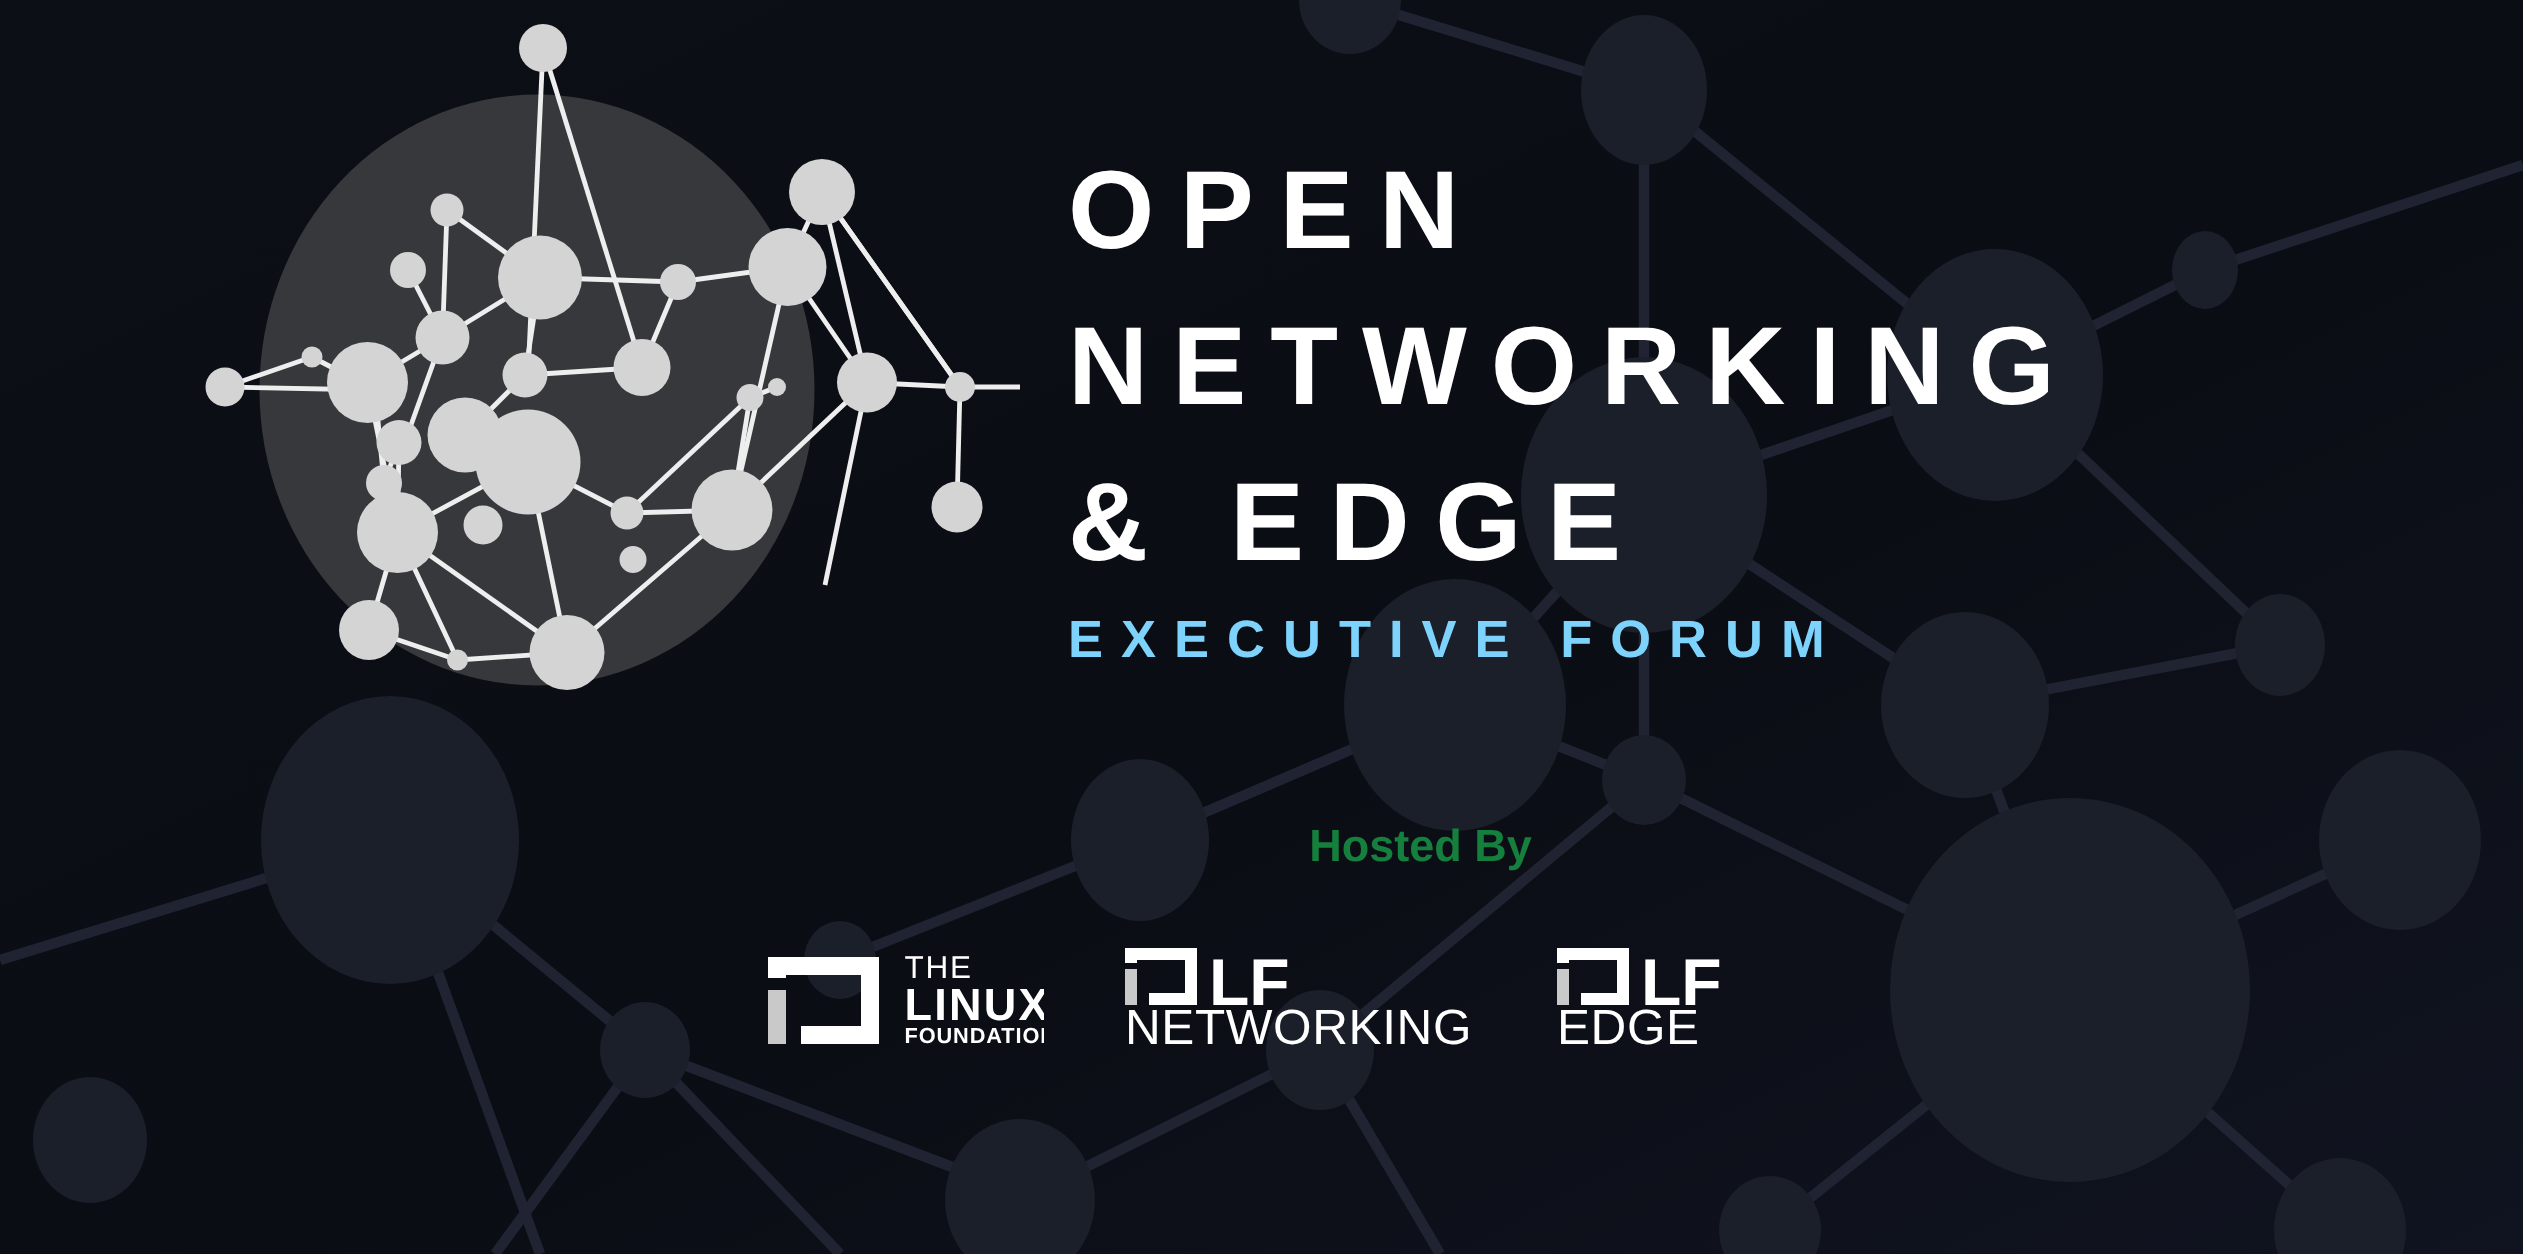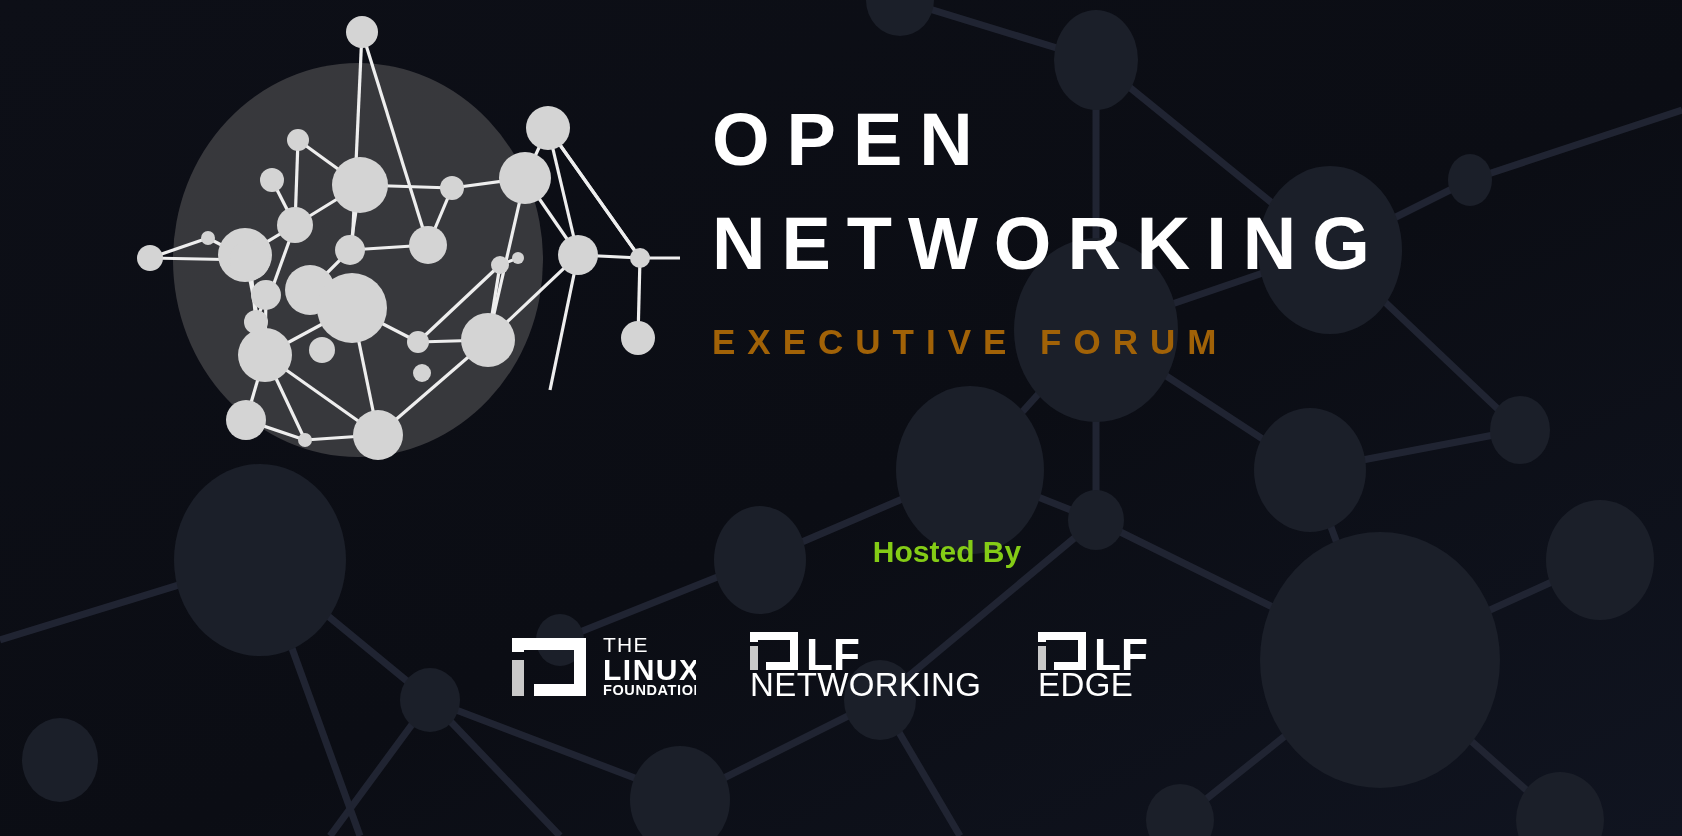--- a/index.html
+++ b/index.html
@@ -47,37 +47,37 @@
   .title-line {
     color: #ffffff;
     font-weight: bold;
     font-size: 74px;
     line-height: 104px;
     letter-spacing: 17px;
     white-space: nowrap;
   }
   .title-line.l2 { letter-spacing: 16px; }
   #subtitle {
-    color: #a16207;
+    color: #7dd3fc;
     font-weight: bold;
     font-size: 35px;
     letter-spacing: 12px;
     line-height: 44px;
-    margin-top: 24px;
+    margin-top: 5px;
     white-space: nowrap;
   }
 
   
   #hosted-by {
     position: absolute;
     left: 712px;
-    top: 535px;
+    top: 548px;
     width: 470px;
     text-align: center;
-    color: #84cc16;
+    color: #15803d;
     font-size: 30px;
     font-weight: bold;
     letter-spacing: 0px;
   }
 
   
   #logo-row {
     position: absolute;
     left: 500px;
     top: 612px;
@@ -256,20 +256,21 @@
       <circle cx="578" cy="328" r="17"></circle>
       <circle cx="212" cy="170" r="12"></circle>
       <circle cx="262" cy="340" r="13"></circle>
       <circle cx="362" cy="363" r="9"></circle>
     </g>
   </svg>
 
   <div id="title-block" data-name="event-title-block">
     <div class="title-line l1" data-name="title-line-1">OPEN</div>
     <div class="title-line l2" data-name="title-line-2">NETWORKING</div>
+    <div class="title-line l3" data-name="title-line-3">&amp; EDGE</div>
     <div id="subtitle" data-name="event-subtitle">EXECUTIVE FORUM</div>
   </div>
 
   <div id="hosted-by" data-name="hosted-by-label">Hosted By</div>
 
   <div id="logo-row" data-name="host-logos-row">
 
     <svg id="logo-lf" class="logo" data-name="the-linux-foundation-logo" width="186" height="72" viewBox="0 0 186 72">
 
       <g>

